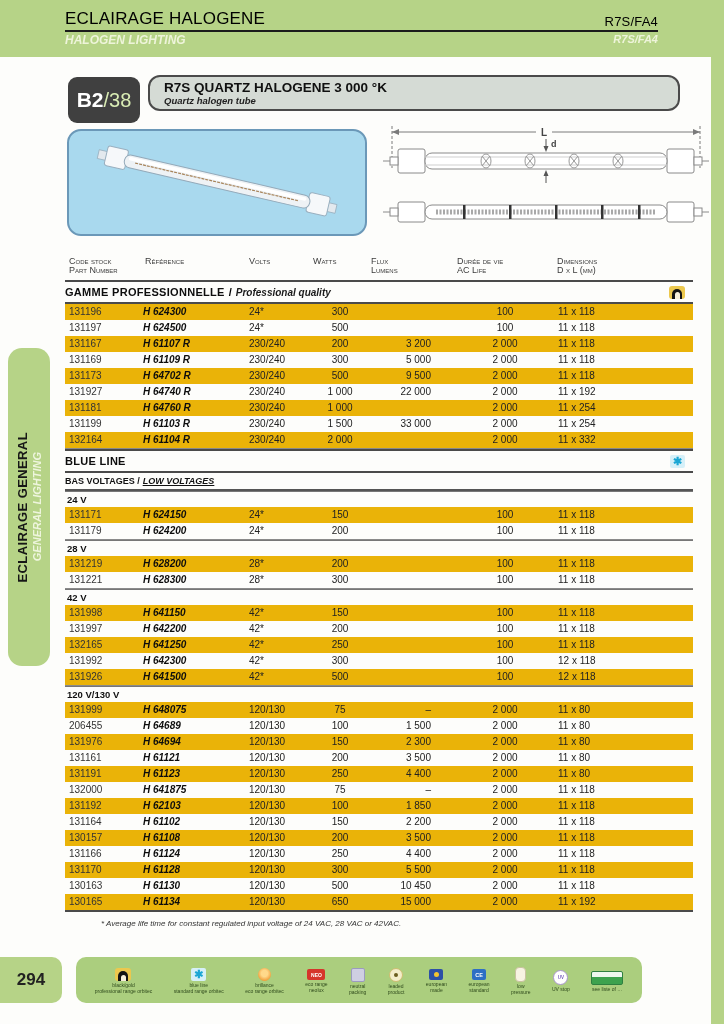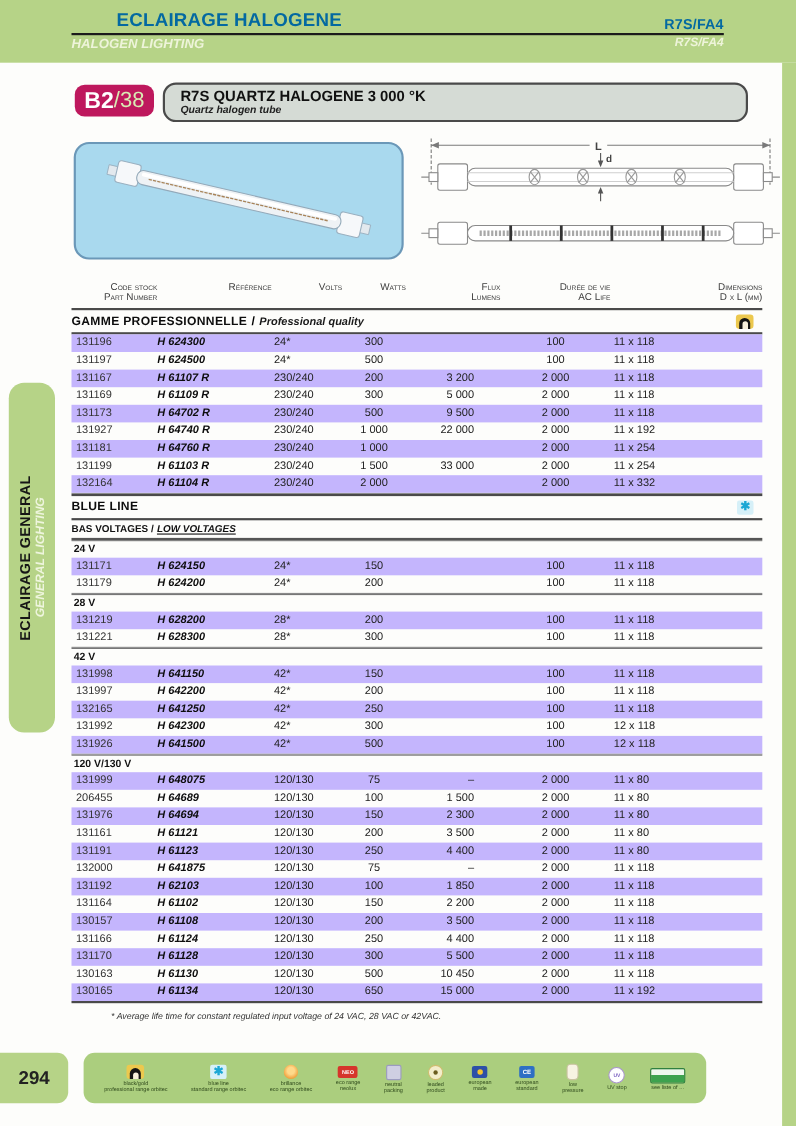--- a/index.html
+++ b/index.html
@@ -1,58 +1,58 @@
 <!DOCTYPE html>
 <html><head>
 <meta charset="utf-8">
 <style>
   html,body{margin:0;padding:0;background:#888;}
   .page{position:relative;width:724px;height:1024px;background:#fdfdfb;font-family:"Liberation Sans",sans-serif;overflow:hidden;margin:0 auto;}
 
   
   .top-band{position:absolute;left:0;top:0;width:724px;height:57px;background:#b6d387;box-sizing:border-box;padding:9px 66px 0 65px;}
   .band-row1{display:flex;justify-content:space-between;align-items:flex-end;border-bottom:2px solid #1b1b1b;padding-bottom:1px;}
-  .band-title{font-size:17px;font-weight:700;color:#0369a1;letter-spacing:.2px;margin-left:41px;}
+  .band-title{font-size:17px;font-weight:400;color:#000000;letter-spacing:.2px;}
   .band-title-right{font-size:13px;}
   .band-row2{display:flex;justify-content:space-between;margin-top:1px;}
   .band-sub{font-size:12px;font-style:italic;font-weight:bold;color:#eef4da;}
   .band-sub-right{font-size:11px;}
 
   .right-strip{position:absolute;right:0;top:57px;width:13px;height:967px;background:#b6d387;}
 
   
   .sidebar-tab{position:absolute;left:8px;top:348px;width:42px;height:318px;background:#b6d387;border-radius:14px;display:flex;align-items:center;justify-content:center;gap:1px;}
   .vtx{writing-mode:vertical-rl;transform:rotate(180deg);white-space:nowrap;}
   .vtx-fr{font-weight:800;font-size:13px;color:#161616;letter-spacing:.4px;}
   .vtx-en{font-style:italic;font-weight:bold;font-size:11px;color:#eef5dd;}
 
   
-  .badge{position:absolute;left:68px;top:77px;width:72px;height:29px;background:#be185d;border-radius:9px;display:flex;align-items:center;justify-content:center;}
+  .badge{position:absolute;left:68px;top:77px;width:72px;height:46px;background:#404040;border-radius:9px;display:flex;align-items:center;justify-content:center;}
   .badge-b{font-size:21px;font-weight:800;color:#fff;}
   .badge-ref{font-size:20px;color:#d9ecb4;}
   .title-box{position:absolute;left:148px;top:75px;width:532px;height:36px;background:#d5dbd5;border:2px solid #4a4a4a;border-radius:12px;box-sizing:border-box;padding:3px 14px;}
   .tb-title{font-size:13.5px;font-weight:800;color:#101010;}
   .tb-sub{font-size:9.5px;font-style:italic;font-weight:bold;color:#222;}
 
   
   .photo-box{position:absolute;left:67px;top:129px;width:300px;height:107px;background:#a9d9ee;border:2px solid #6b98b8;border-radius:14px;box-sizing:border-box;overflow:hidden;}
   .diagram{position:absolute;left:378px;top:116px;width:332px;height:135px;}
 
   
   .content-col{position:absolute;left:65px;top:253px;width:628px;}
   .ptable{width:628px;}
   .thead-row{display:flex;height:27px;border-bottom:2px solid #4a4a4a;}
-  .hcell{box-sizing:border-box;padding-top:4px;padding-left:2px;font-variant:small-caps;font-size:9px;line-height:9px;color:#3c3c3c;text-align:right;}
+  .hcell{box-sizing:border-box;padding-top:4px;padding-left:2px;font-variant:small-caps;font-size:9px;line-height:9px;color:#3c3c3c;}
   .hl1,.hl2{display:block;}
   .c0{width:78px;}.c1{width:104px;}.c2{width:64px;}.c3{width:58px;}.c4{width:86px;}.c5{width:100px;}.c6{width:138px;}
   .hcell.c0{padding-left:4px;}
   .rows-block{border-bottom:1px solid #8a8a8a;}
   .rows-block:last-of-type{border-bottom:2px solid #4a4a4a;}
   .trow{display:flex;height:16px;line-height:16px;font-size:10px;color:#222;}
-  .trow.odd{background:#c4b5fd;justify-content:center;}
+  .trow.odd{background:#eab308;justify-content:center;}
   .cell{box-sizing:border-box;white-space:nowrap;overflow:hidden;}
   .trow .c0{padding-left:4px;color:#333;}
   .trow .c1{font-weight:bold;font-style:italic;color:#0d0d0d;}
   .trow .c2{padding-left:2px;}
   .trow .c3{text-align:center;}
   .trow .c4{text-align:right;padding-right:24px;}
   .trow .c5{text-align:center;}
   .trow .c6{padding-left:3px;}
   .sec-title{display:flex;align-items:center;height:20px;border-top:2px solid #4a4a4a;border-bottom:2px solid #4a4a4a;font-size:11px;}
   .thead-row + .sec-title{border-top:none;}

